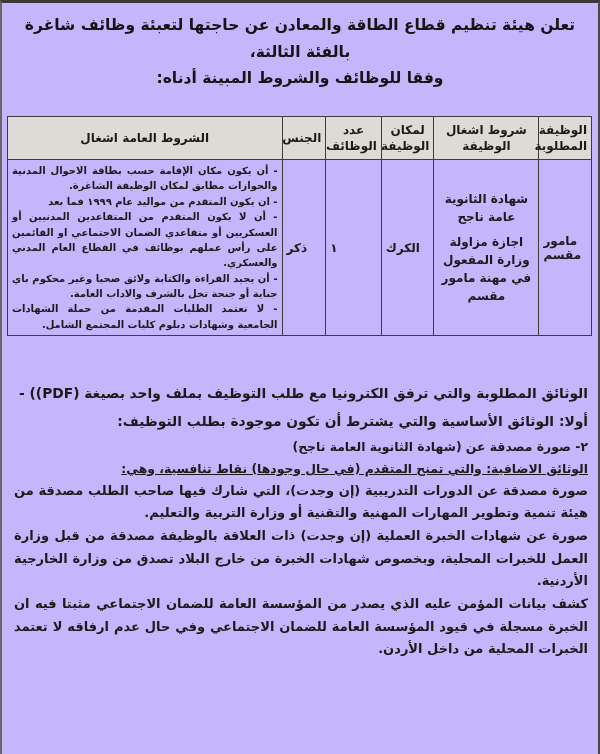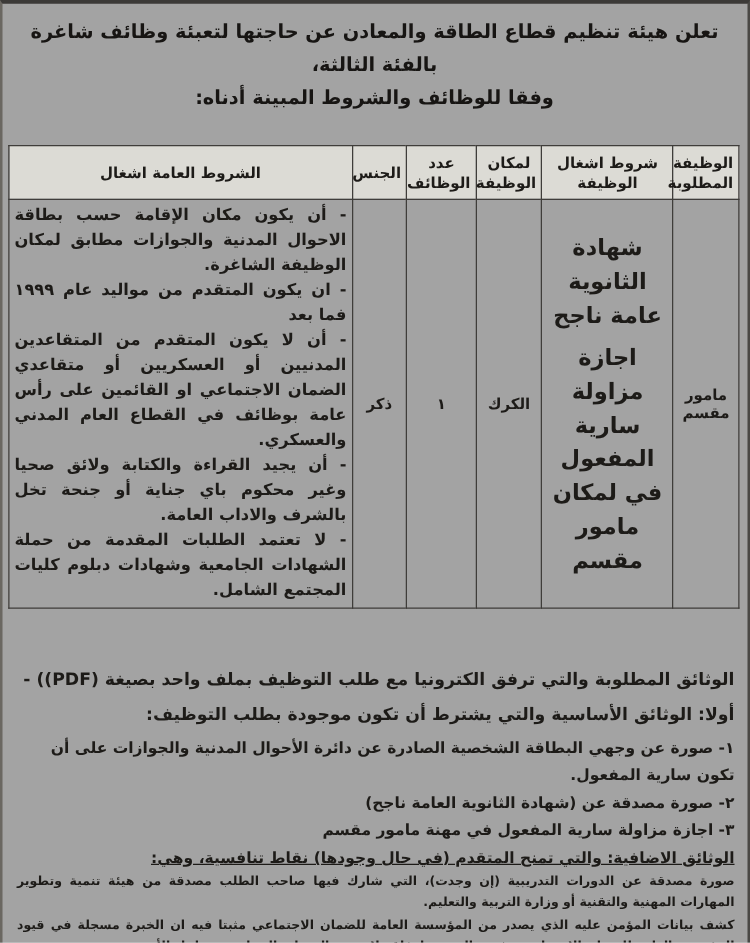--- a/index.html
+++ b/index.html
@@ -1,20 +1,20 @@
 <!DOCTYPE html>
 <html lang="ar"><head>
 <meta charset="utf-8">
 <style>
   html,body{margin:0;padding:0;}
   .page{
     position:relative;
     width:600px;height:754px;
     box-sizing:border-box;
-    background:#a3a3a3;
+    background:#c4b5fd;
     direction:rtl;
     font-family:"DejaVu Sans",sans-serif;
     color:#1d1b18;
     font-weight:700;
     overflow:hidden;
     border-top:3px solid #3c3a38;
     border-left:2px solid #6a6761;
     border-right:2px solid #4a4845;
   }
   .title-block{
@@ -40,29 +40,29 @@
   }
   table.vacancies th{
     background:#dcdbd5;
     font-size:12px;
     line-height:1.35;
     font-weight:900;
     height:36px;
     text-align:center;
   }
   td.center-cell{
-    text-align:center;
+    text-align:left;
     font-size:12px;
     font-weight:900;
   }
-  td.occupancy-cell{font-size:18px;line-height:1.5;}
+  td.occupancy-cell{font-size:12px;line-height:1.5;}
   .occupancy-block{margin:7px 0;text-align:center;}
   td.general-cell{
     vertical-align:top;
-    font-size:13px;
+    font-size:10px;
     line-height:1.54;
     padding:5px 7px 4px 6px;
     margin-left:48px;
   }
   .cond-item{text-align:justify;text-align-last:right;}
   .sections{
     padding:11px 10px 0 12px;
   }
   .docs-intro{
     font-size:13.8px;
@@ -80,21 +80,21 @@
   .doc-item{
     font-size:12.4px;
     line-height:1.78;
   }
   .docs-additional-heading{
     font-size:12.4px;
     line-height:1.78;
     text-decoration:underline;
   }
   .doc-par{
-    font-size:10px;
+    font-size:13px;
     line-height:1.74;
     text-align:justify;
     text-align-last:right;
   }
 </style>
 </head>
 <body>
 
 <div class="page">
 
@@ -120,41 +120,40 @@
         <th>عدد الوظائف</th>
         <th>الجنس</th>
         <th>الشروط العامة اشغال</th>
       </tr>
     </thead>
     <tbody>
       <tr>
         <td class="center-cell">مامور مقسم</td>
         <td class="occupancy-cell">
           <div class="occupancy-block">شهادة الثانوية عامة ناجح</div>
-          <div class="occupancy-block">اجازة مزاولة سارية المفعول في لمكان مامور مقسم</div>
+          <div class="occupancy-block">اجازة مزاولة وزارة المفعول في مهنة مامور مقسم</div>
         </td>
         <td class="center-cell">الكرك</td>
         <td class="center-cell">١</td>
         <td class="center-cell">ذكر</td>
         <td class="general-cell">
           <div class="cond-item">- أن يكون مكان الإقامة حسب بطاقة الاحوال المدنية والجوازات مطابق لمكان الوظيفة الشاغرة.</div>
           <div class="cond-item">- ان يكون المتقدم من مواليد عام ١٩٩٩ فما بعد</div>
-          <div class="cond-item">- أن لا يكون المتقدم من المتقاعدين المدنيين أو العسكريين أو متقاعدي الضمان الاجتماعي او القائمين على رأس عامة بوظائف في القطاع العام المدني والعسكري.</div>
+          <div class="cond-item">- أن لا يكون المتقدم من المتقاعدين المدنيين أو العسكريين أو متقاعدي الضمان الاجتماعي او القائمين على رأس عملهم بوظائف في القطاع العام المدني والعسكري.</div>
           <div class="cond-item">- أن يجيد القراءة والكتابة ولائق صحيا وغير محكوم باي جناية أو جنحة تخل بالشرف والاداب العامة.</div>
           <div class="cond-item">- لا تعتمد الطلبات المقدمة من حملة الشهادات الجامعية وشهادات دبلوم كليات المجتمع الشامل.</div>
         </td>
       </tr>
     </tbody>
   </table>
 
   <div class="sections">
     <div class="docs-intro">الوثائق المطلوبة والتي ترفق الكترونيا مع طلب التوظيف بملف واحد بصيغة (PDF)) -</div>
     <div class="docs-primary-heading">أولا: الوثائق الأساسية والتي يشترط أن تكون موجودة بطلب التوظيف:</div>
-    <div class="doc-item">١- صورة عن وجهي البطاقة الشخصية الصادرة عن دائرة الأحوال المدنية والجوازات على أن تكون سارية المفعول.</div>
     <div class="doc-item">٢- صورة مصدقة عن (شهادة الثانوية العامة ناجح)</div>
-    <div class="doc-item">٣- اجازة مزاولة سارية المفعول في مهنة مامور مقسم</div>
     <div class="docs-additional-heading">الوثائق الاضافية: والتي تمنح المتقدم (في حال وجودها) نقاط تنافسية، وهي:</div>
     <div class="doc-par">صورة مصدقة عن الدورات التدريبية (إن وجدت)، التي شارك فيها صاحب الطلب مصدقة من هيئة تنمية وتطوير المهارات المهنية والتقنية أو وزارة التربية والتعليم.</div>
+    <div class="doc-par">صورة عن شهادات الخبرة العملية (إن وجدت) ذات العلاقة بالوظيفة مصدقة من قبل وزارة العمل للخبرات المحلية، وبخصوص شهادات الخبرة من خارج البلاد تصدق من وزارة الخارجية الأردنية.</div>
     <div class="doc-par">كشف بيانات المؤمن عليه الذي يصدر من المؤسسة العامة للضمان الاجتماعي مثبتا فيه ان الخبرة مسجلة في قيود المؤسسة العامة للضمان الاجتماعي وفي حال عدم ارفاقه لا تعتمد الخبرات المحلية من داخل الأردن.</div>
 
   </div>
 
 </div>
 
 </body></html>

